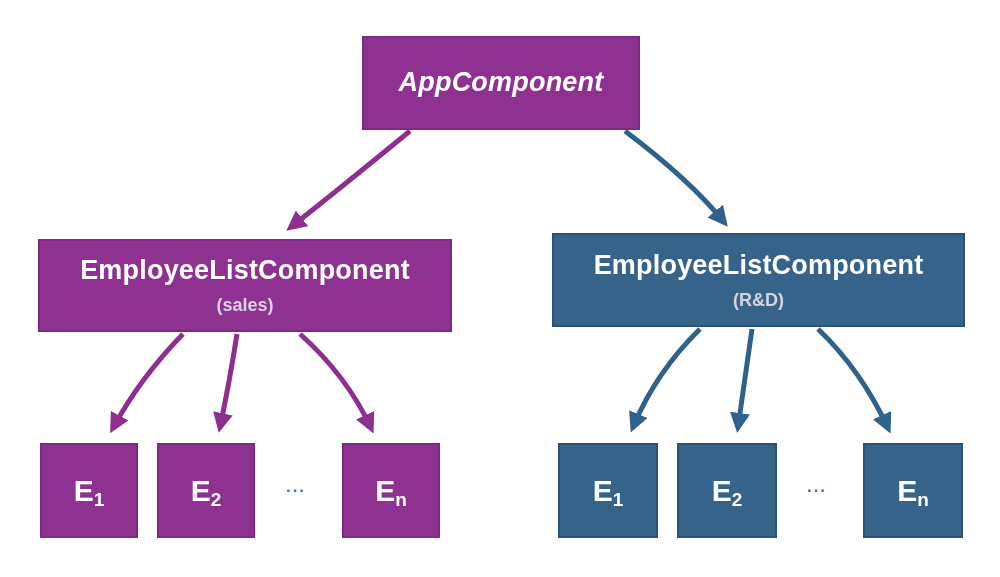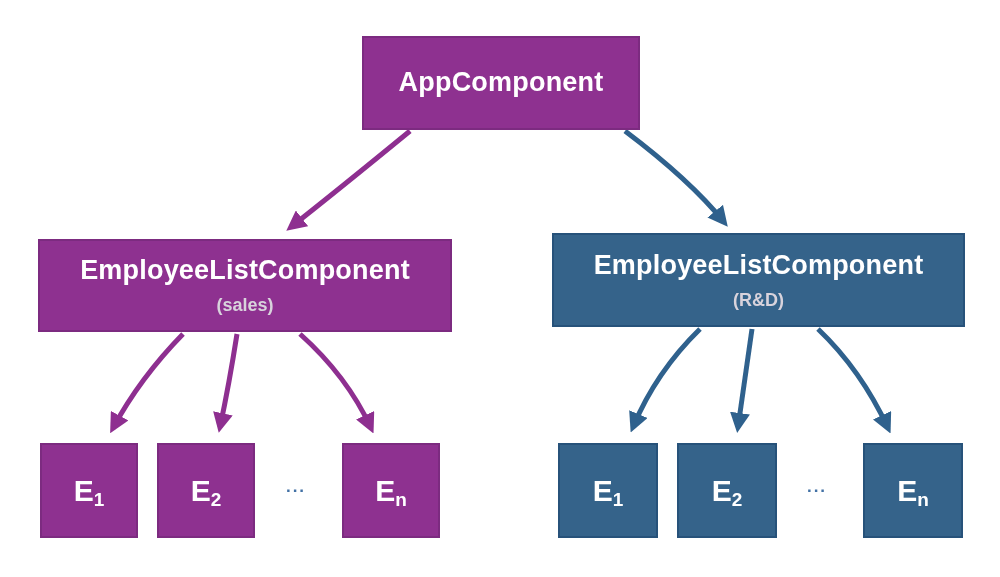--- a/index.html
+++ b/index.html
@@ -100,21 +100,21 @@
 
     <path class="edge purple" d="M 183 334 Q 140 378 113 428" marker-end="url(#ah-purple)"></path>
     <path class="edge purple" d="M 237 334 Q 229 385 220 427" marker-end="url(#ah-purple)"></path>
     <path class="edge purple" d="M 300 334 Q 347 376 371 428" marker-end="url(#ah-purple)"></path>
 
     <path class="edge blue" d="M 700 329 Q 656 372 633 427" marker-end="url(#ah-blue)"></path>
     <path class="edge blue" d="M 752 329 Q 744 385 738 427" marker-end="url(#ah-blue)"></path>
     <path class="edge blue" d="M 818 329 Q 861 370 888 428" marker-end="url(#ah-blue)"></path>
   </svg>
 
-  <div class="box purple" style="left:362px; top:36px; width:278px; height:94px;">
+  <div class="box purple" style="left:362px; top:36px; width:278px; height:94px;font-style:italic;">
     <span class="main-label">AppComponent</span>
   </div>
 
   <div class="box purple" style="left:38px; top:239px; width:414px; height:93px;">
     <span class="main-label">EmployeeListComponent</span>
     <span class="sub-label">(sales)</span>
   </div>
 
   <div class="box blue" style="left:552px; top:233px; width:413px; height:94px;">
     <span class="main-label">EmployeeListComponent</span>

